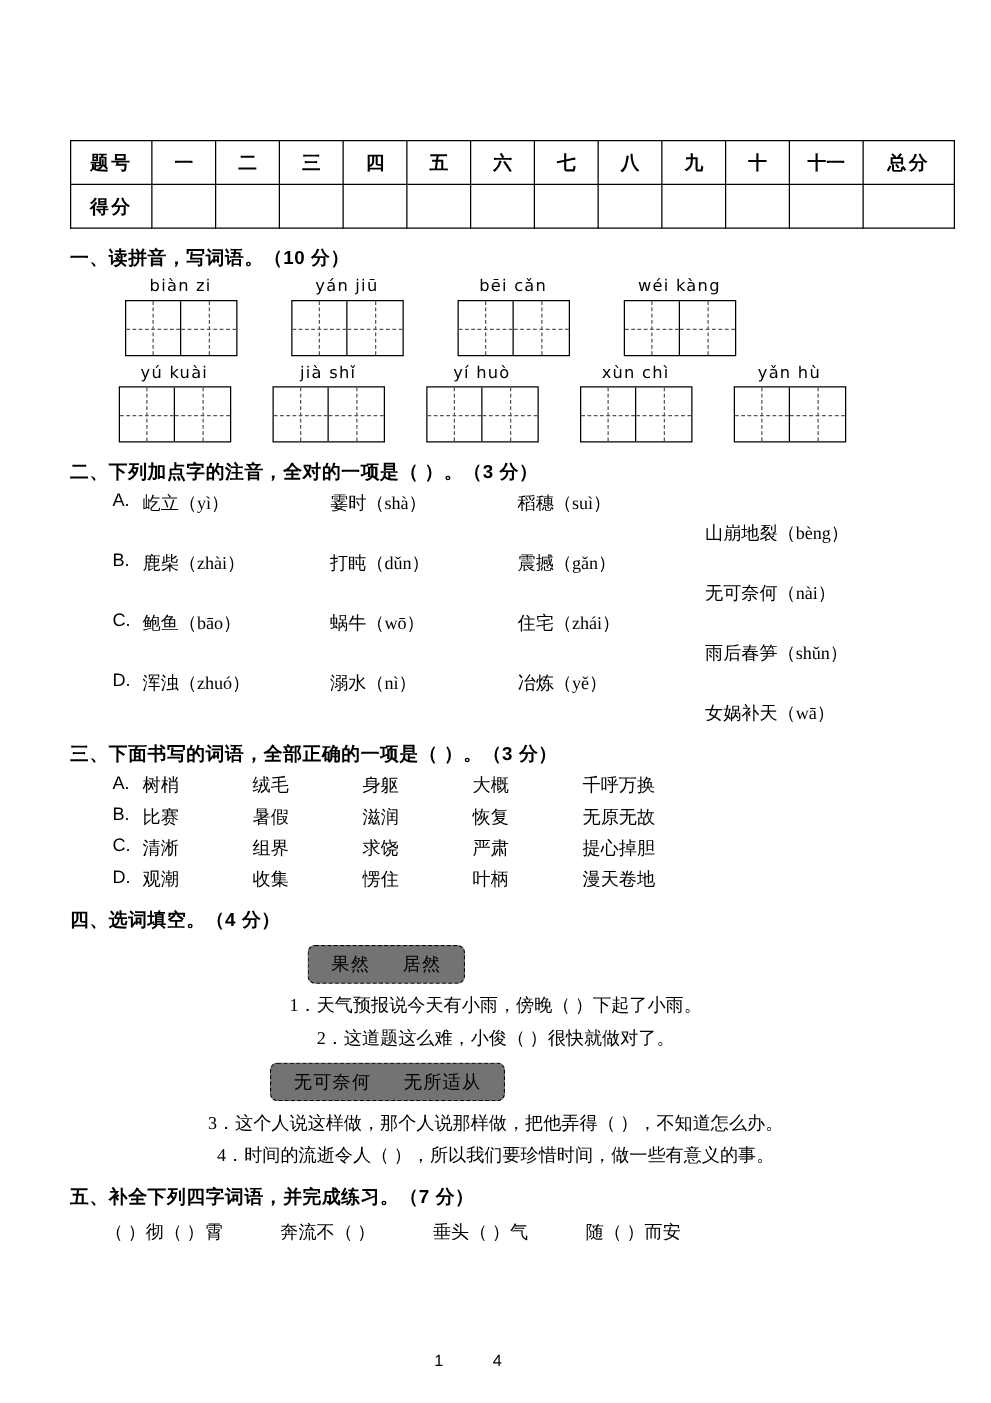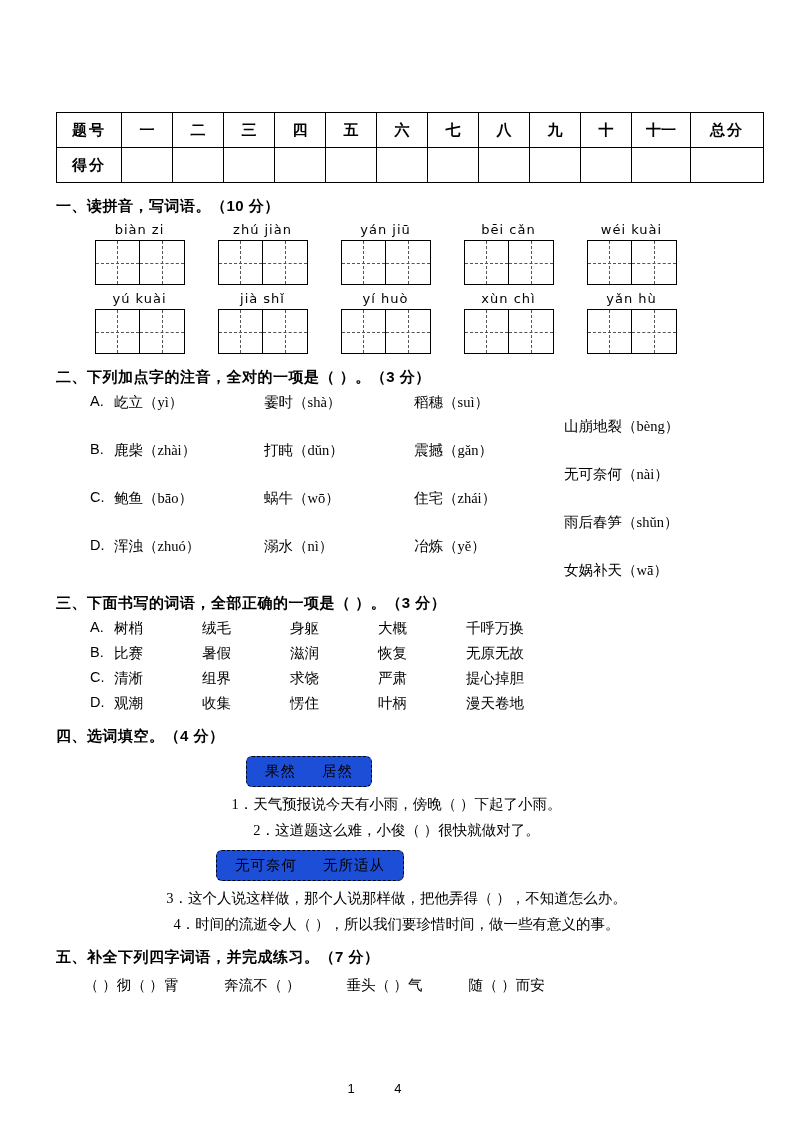--- a/index.html
+++ b/index.html
@@ -152,21 +152,21 @@
   .word-row .w:last-child { width: auto; }
 
   
   .bank {
     display: inline-block;
     border: 1.6px dashed #000;
     border-radius: 6px;
     padding: 5px 18px;
     font-size: 14.5px;
     letter-spacing: 1px;
-    background: #1d4ed8;
+    background: #737373;
   }
   .bank .gap { display: inline-block; width: 26px; }
   .bank-wrap {
     text-align: left;
     padding-left: 190px;
     margin: 10px 0 8px 0;
   }
   .bank-wrap.b2 { padding-left: 160px; }
 
   .q-line {
@@ -250,42 +250,35 @@
   <div class="grid-block">
     <div class="pinyin-row">
       <div class="py-group">
         <div class="py-text">biàn  zi</div>
         <div class="tzg">
             <div class="half"></div>
             <div class="half"></div>
           </div>
       </div>
       <div class="py-group">
-        <div class="py-text">zhú  jiàn</div>
-        <div class="tzg">
-            <div class="half"></div>
-            <div class="half"></div>
-          </div>
-      </div>
-      <div class="py-group">
         <div class="py-text">yán  jiū</div>
         <div class="tzg">
             <div class="half"></div>
             <div class="half"></div>
           </div>
       </div>
       <div class="py-group">
         <div class="py-text">bēi  cǎn</div>
         <div class="tzg">
             <div class="half"></div>
             <div class="half"></div>
           </div>
       </div>
       <div class="py-group">
-        <div class="py-text">wéi  kuài</div>
+        <div class="py-text">wéi  kàng</div>
         <div class="tzg">
             <div class="half"></div>
             <div class="half"></div>
           </div>
       </div>
     </div>
   </div>
 
   <div class="grid-block">
     <div class="pinyin-row">

